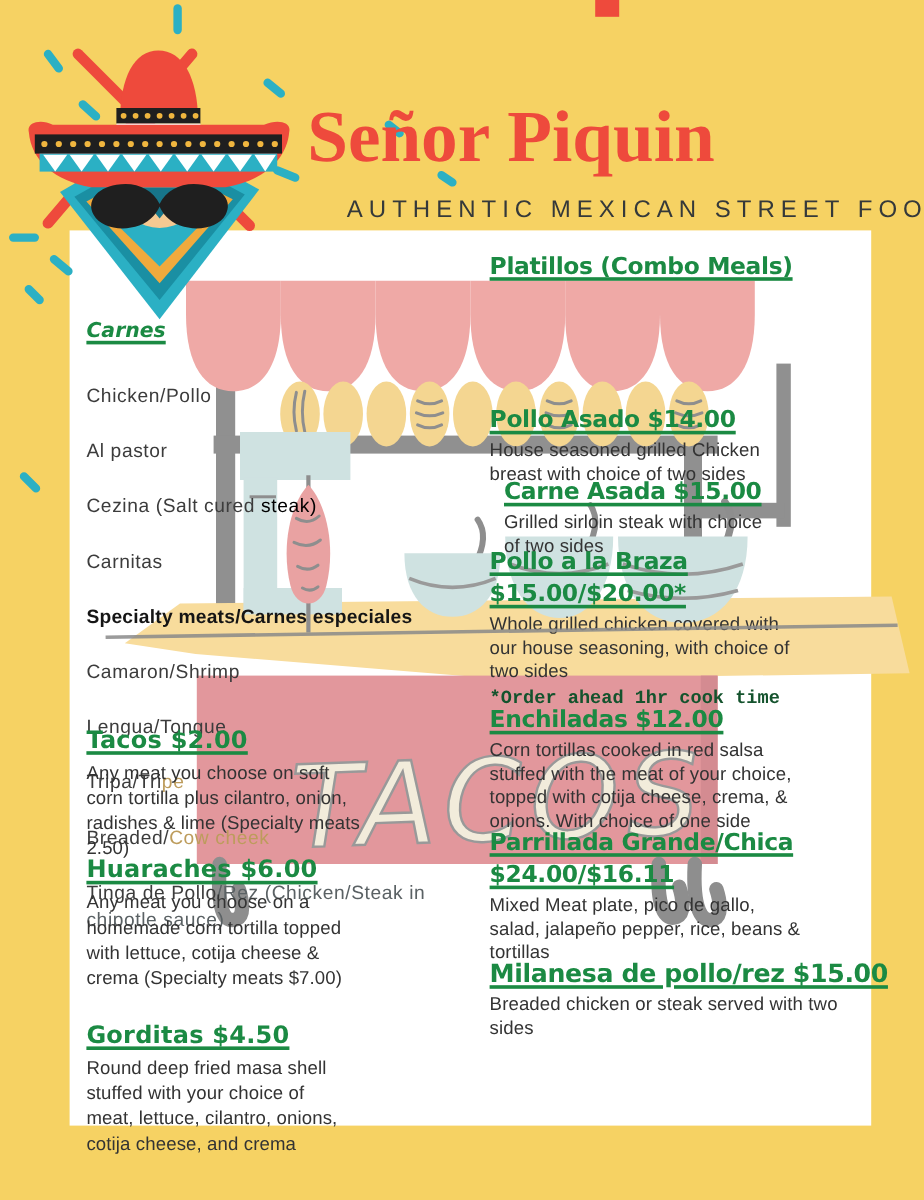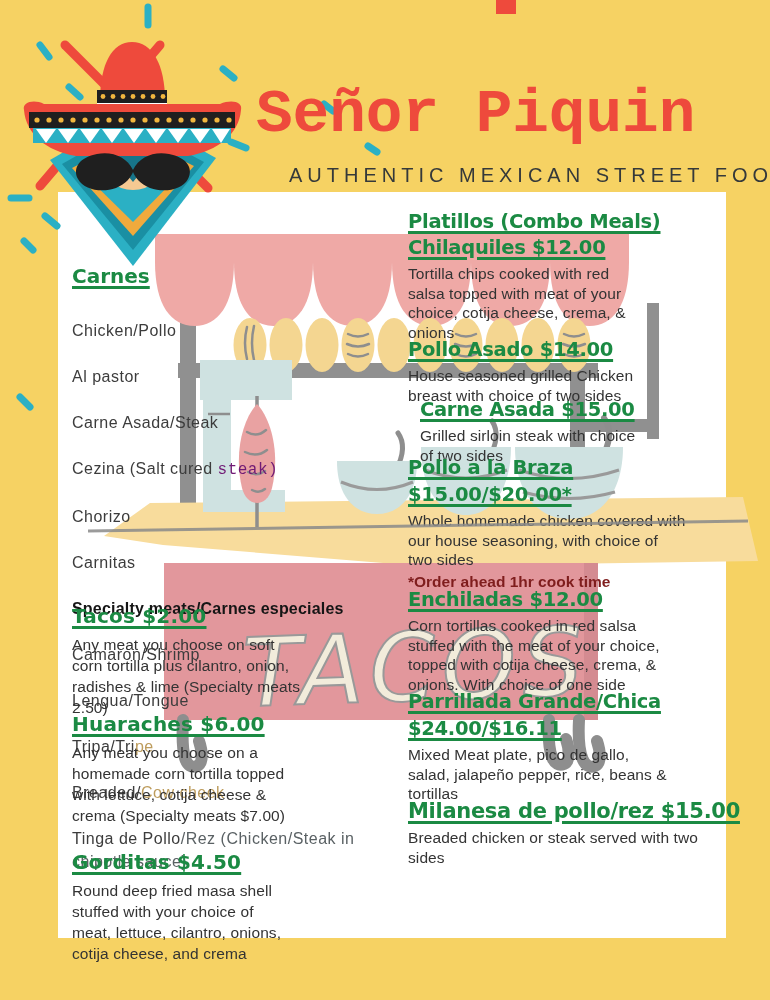--- a/index.html
+++ b/index.html
@@ -3,37 +3,37 @@
 <meta charset="utf-8">
 <style>
   html,body{margin:0;padding:0;}
   body{width:770px;height:1000px;position:relative;background:#F6D263;
        font-family:"Liberation Sans", sans-serif;overflow:hidden;}
   .page{position:absolute;left:58px;top:192px;width:668px;height:746px;background:#ffffff;z-index:0;}
   svg.stand,svg.overline{position:absolute;left:0;top:0;z-index:1;pointer-events:none;}
   svg.overline{z-index:3;}
   svg.deco{position:absolute;left:0;top:0;z-index:2;pointer-events:none;}
   .title{position:absolute;left:256px;top:80px;z-index:2;white-space:nowrap;
-         font-family:Liberation Mono, monospace;font-weight:bold;font-size:61px;color:#EE4A3C;letter-spacing:0px;}
+         font-family:Liberation Serif, serif;font-weight:bold;font-size:61px;color:#EE4A3C;letter-spacing:0px;}
   .subtitle{position:absolute;left:251px;top:164px;z-index:2;white-space:nowrap;
          font-size:20px;letter-spacing:5px;color:#35393A;margin-left:38px;}
   .col{position:absolute;z-index:2;}
   .gh{color:#1B8A43;font-family:"DejaVu Sans",sans-serif;font-weight:bold;
       text-decoration:underline;text-decoration-thickness:2.5px;text-underline-offset:3px;}
   .gh-lg{font-size:20px;line-height:30px;letter-spacing:0.2px;}
-  .gh-carnes{font-size:20px;line-height:28px;}
+  .gh-carnes{font-size:17px;line-height:28px;font-style:italic;}
   .gh-md{font-size:19.5px;line-height:27px;letter-spacing:-0.3px;white-space:nowrap;}
   .desc{color:#333333;font-size:15.5px;line-height:19.5px;white-space:pre-line;margin-top:3px;letter-spacing:0.1px;}
   .desc-l{line-height:21px;}
   .meats{margin:6px 0 0 0;padding:0;list-style:none;font-size:16px;line-height:23px;
          color:#3C3C3C;letter-spacing:0.5px;width:292px;white-space:pre-line;}
   .meats li.bold{font-weight:bold;color:#151515;letter-spacing:0.2px;}
-  .ov-blue{color:#701a75;font-family:Liberation Mono, monospace;} .ov-tan{color:#BD9C5C;} .ov-gray{color:#5A6164;}
+  .ov-blue{color:#000000;} .ov-tan{color:#BD9C5C;} .ov-gray{color:#5A6164;}
   .item{position:absolute;left:0;}
-  .note{font-weight:bold;color:#7f1d1d;font-size:15.5px;margin-top:3px;}
+  .note{font-weight:bold;color:#14532d;font-size:15.5px;margin-top:3px;font-family:Liberation Mono, monospace;}
   .h2:empty,.note:empty{display:none;}
 </style>
 </head>
 <body>
 
 <div class="page"></div>
 
 <svg class="stand" width="770" height="1000" viewBox="0 0 770 1000">
   <g fill="#909090">
     <rect x="180" y="296" width="16" height="214"></rect>
@@ -197,23 +197,21 @@
 </svg>
 
 <div class="title">Señor Piquin</div>
 <div class="subtitle">AUTHENTIC MEXICAN STREET FOOD</div>
 
 <div class="col" style="left:72px;top:262px;width:300px;">
   <div class="gh gh-carnes">Carnes</div>
   <ul class="meats">
     <li><span>Chicken/Pollo</span><span></span></li>
     <li><span>Al pastor</span><span></span></li>
-    <li><span>Carne Asada/Steak</span><span></span></li>
     <li><span>Cezina (Salt cured </span><span class="ov-blue">steak)</span></li>
-    <li><span>Chorizo</span><span></span></li>
     <li><span>Carnitas</span><span></span></li>
     <li class="bold"><span>Specialty meats/Carnes especiales</span><span></span></li>
     <li><span>Camaron/Shrimp</span><span></span></li>
     <li><span>Lengua/Tongue</span><span></span></li>
     <li><span>Tripa/Tri</span><span class="ov-tan">pe</span></li>
     <li><span>Breaded/</span><span class="ov-tan">Cow cheek</span></li>
     <li><span>Tinga de Pollo</span><span class="ov-gray">/Rez (Chicken/Steak in
 chipotle sauce)</span></li>
   </ul>
 </div>
@@ -236,50 +234,41 @@
   <div class="gh gh-lg">Gorditas $4.50</div>
   <div class="desc desc-l">Round deep fried masa shell
 stuffed with your choice of
 meat, lettuce, cilantro, onions,
 cotija cheese, and crema</div>
 </div>
 
 <div class="col" style="left:408px;top:0;width:330px;height:1000px;">
   <div class="item gh gh-md" style="top:208px;">Platillos (Combo Meals)</div>
 
-  <div class="item" style="top:234px;">
-    <div class="gh gh-md">Chilaquiles $12.00</div>
-
-    <div class="desc">Tortilla chips cooked with red
-salsa topped with meat of your
-choice, cotija cheese, crema, &amp;
-onions</div>
-
-  </div>
 
   <div class="item" style="top:336px;">
     <div class="gh gh-md">Pollo Asado $14.00</div>
 
     <div class="desc">House seasoned grilled Chicken
 breast with choice of two sides</div>
 
   </div>
 
   <div class="item" style="top:396px;margin-left:12px;">
     <div class="gh gh-md">Carne Asada $15.00</div>
 
     <div class="desc">Grilled sirloin steak with choice
 of two sides</div>
 
   </div>
 
   <div class="item" style="top:454px;">
     <div class="gh gh-md">Pollo a la Braza</div>
     <div class="gh gh-md h2">$15.00/$20.00*</div>
-    <div class="desc">Whole homemade chicken covered with
+    <div class="desc">Whole grilled chicken covered with
 our house seasoning, with choice of
 two sides</div>
     <div class="note">*Order ahead 1hr cook time</div>
   </div>
 
   <div class="item" style="top:586px;">
     <div class="gh gh-md">Enchiladas $12.00</div>
 
     <div class="desc">Corn tortillas cooked in red salsa
 stuffed with the meat of your choice,

